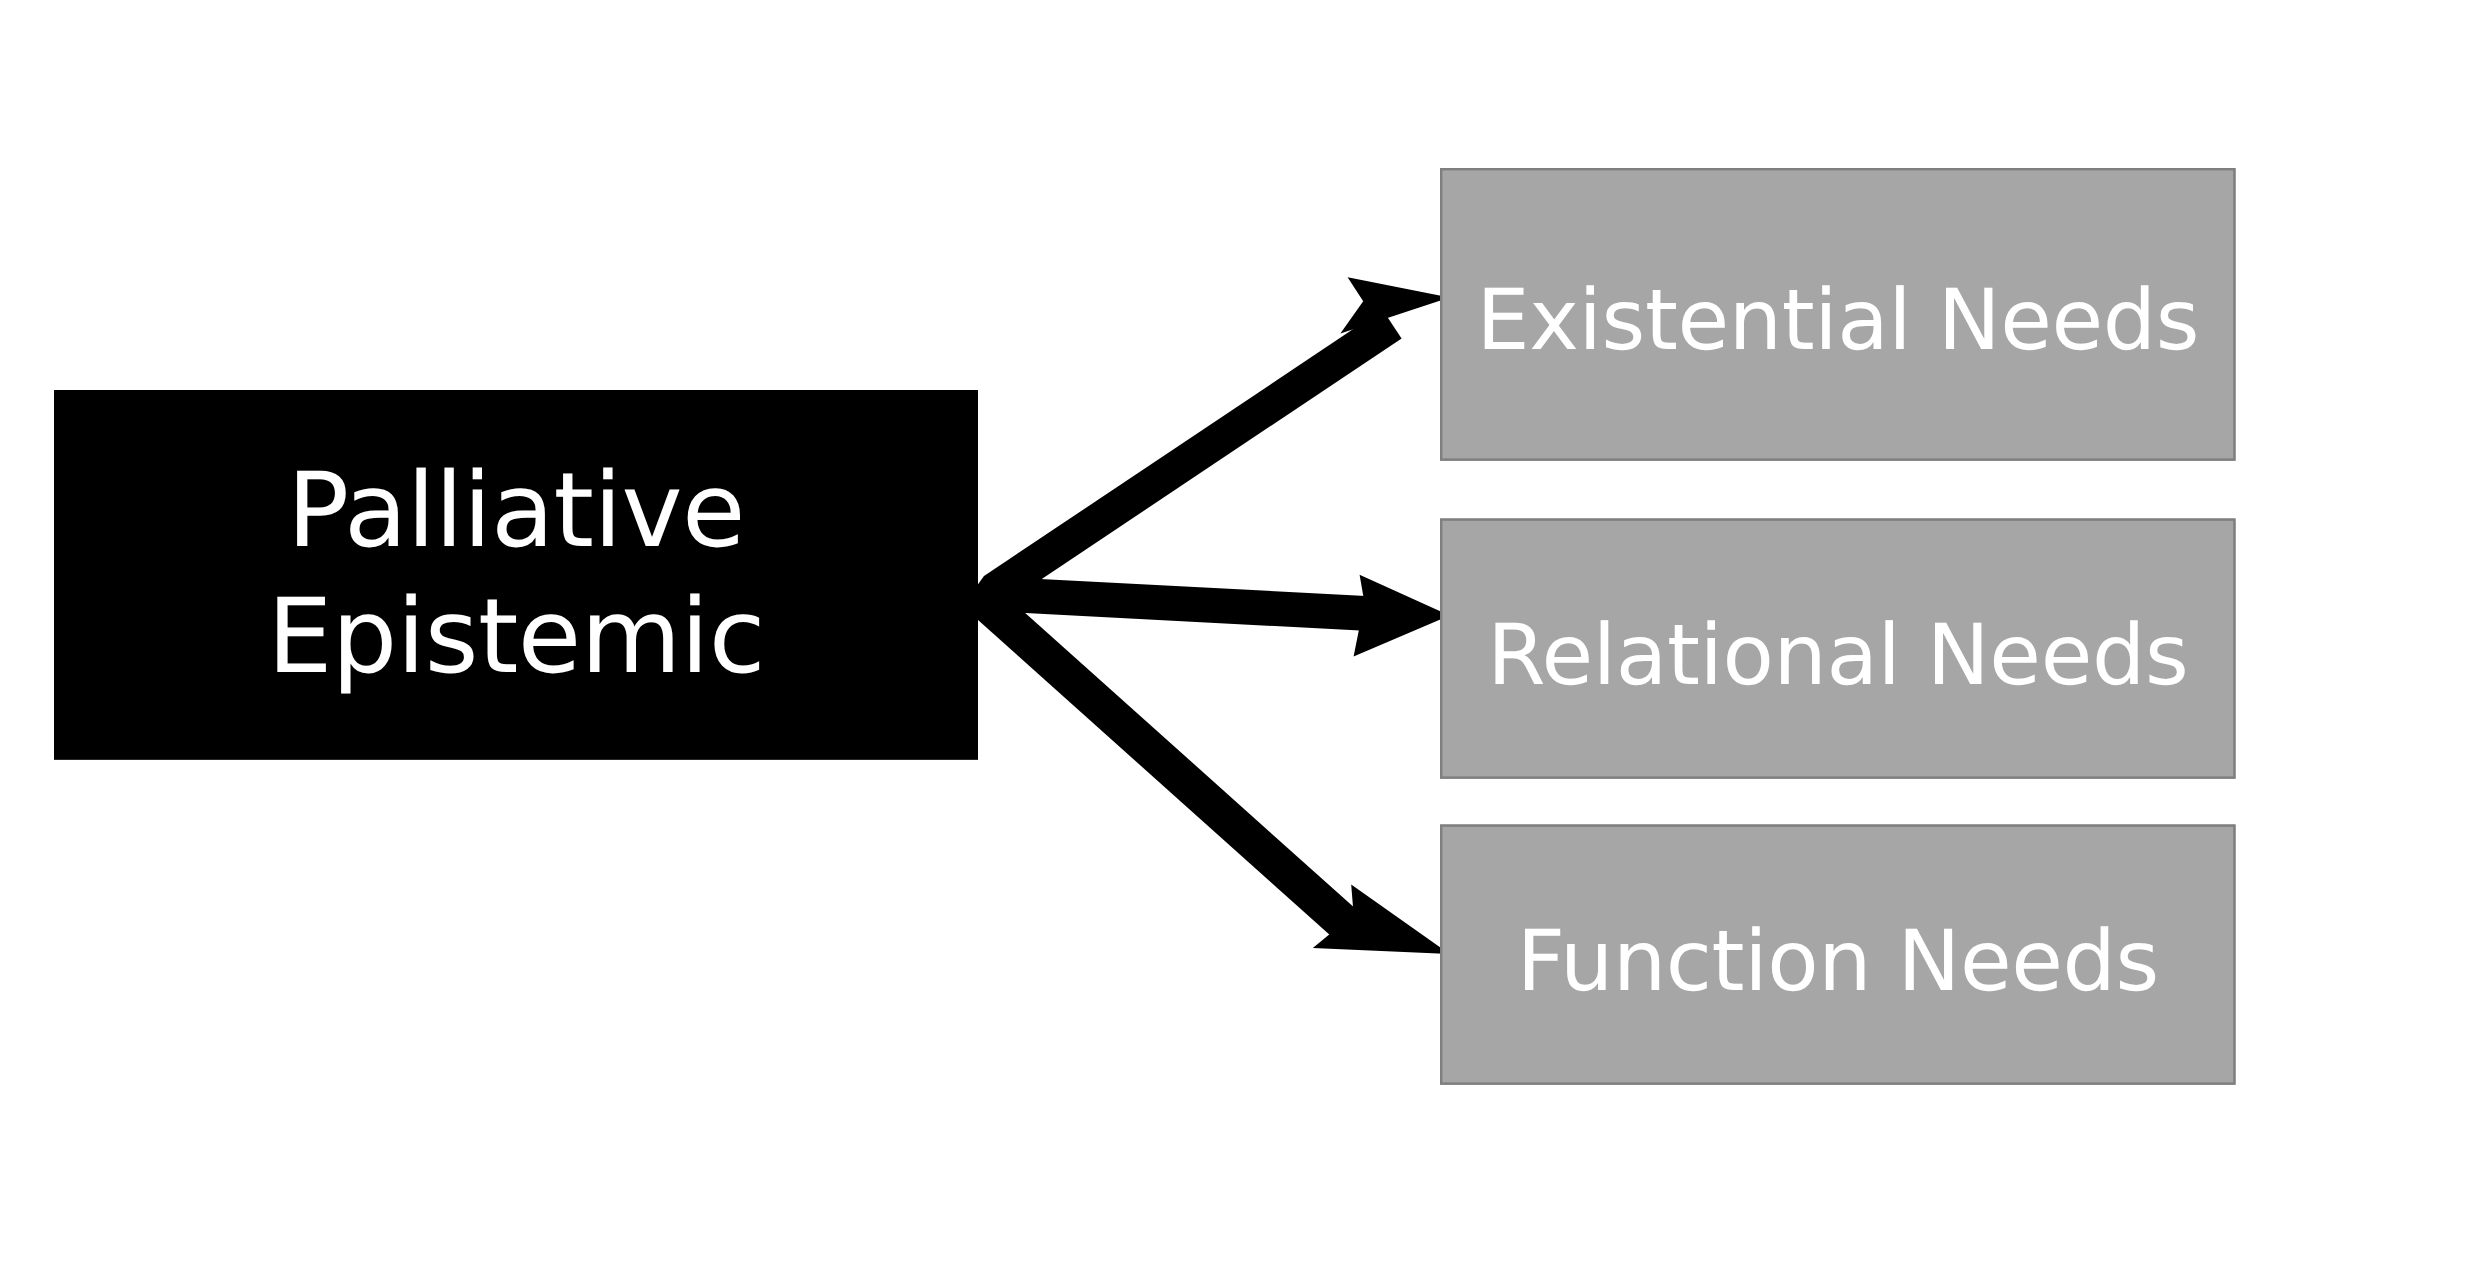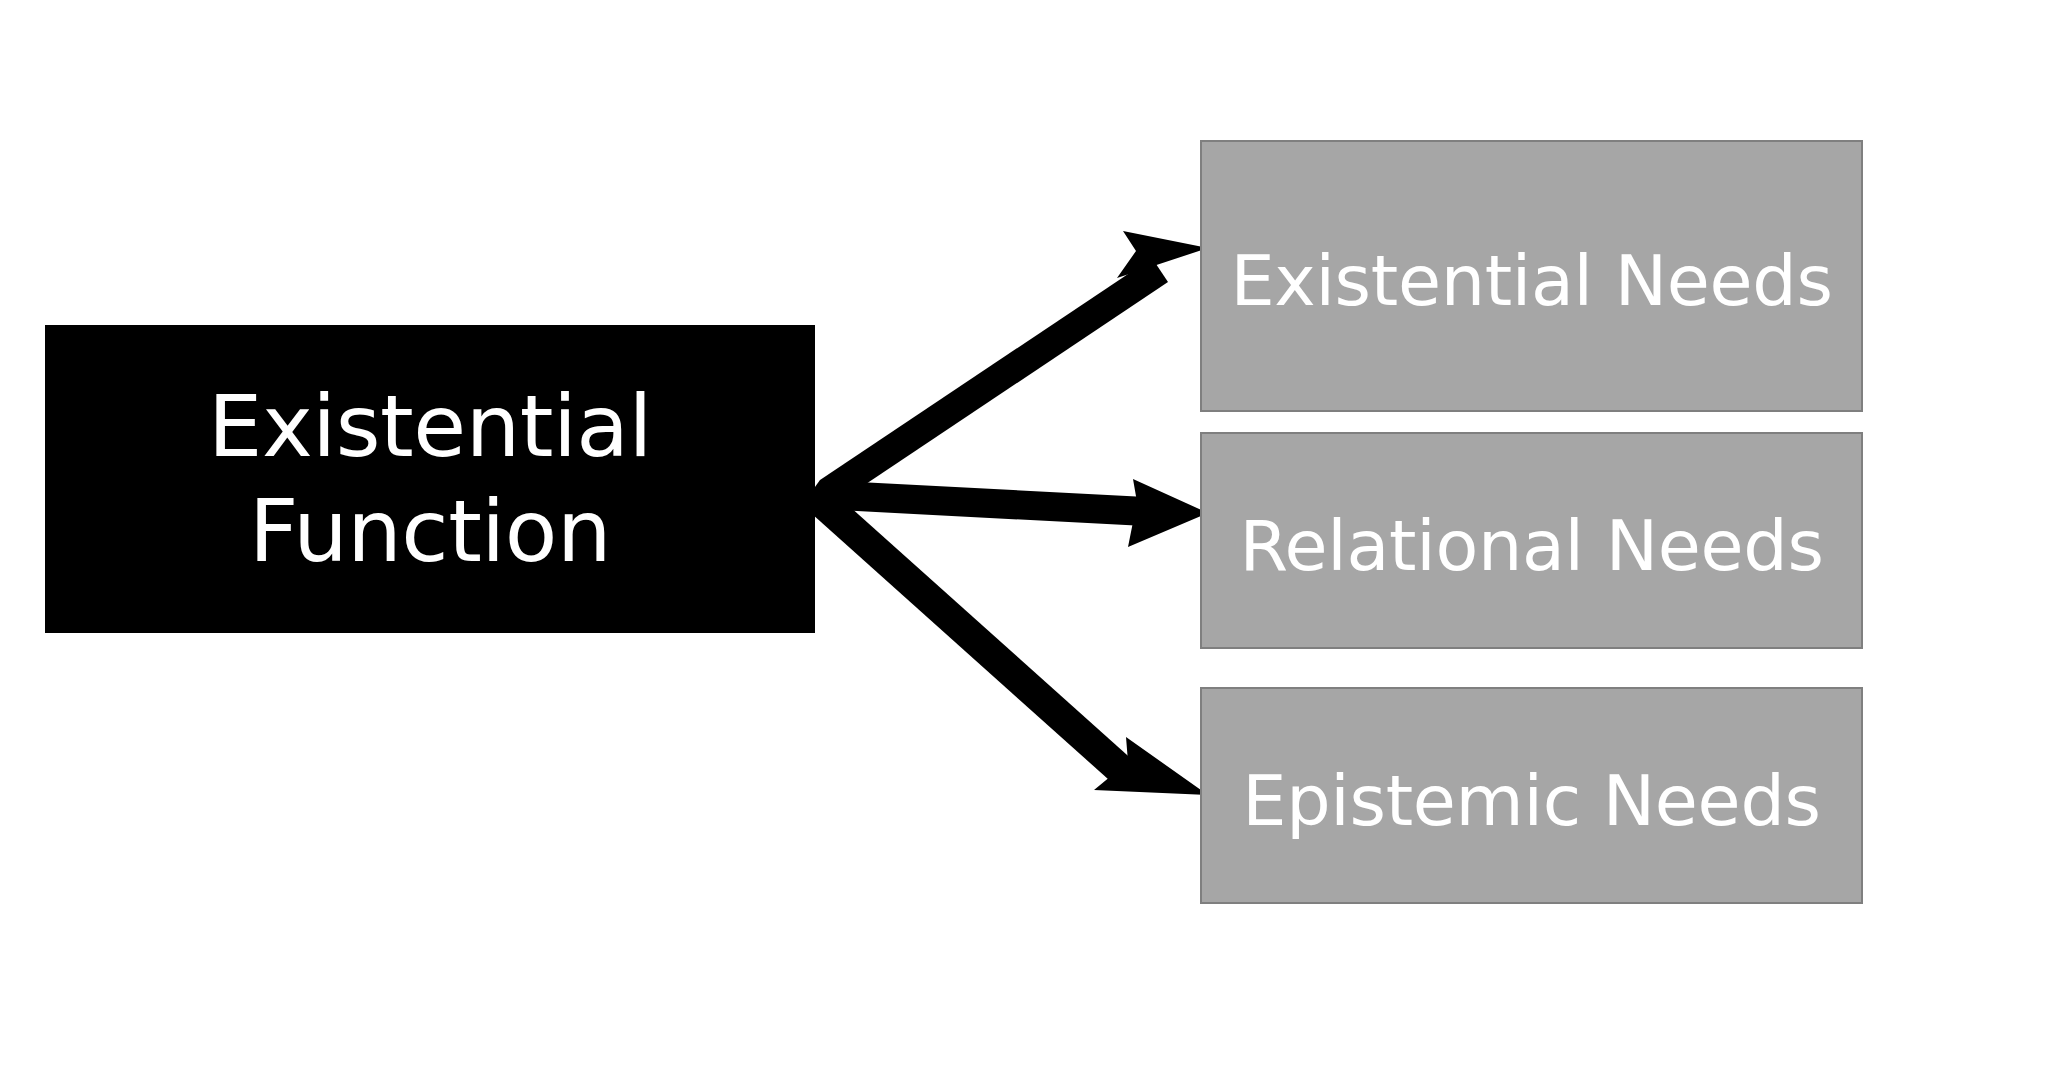--- a/index.html
+++ b/index.html
@@ -48,21 +48,21 @@
     background: #a6a6a6;
     border: 2px solid #7f7f7f;
   }
   .node-target .node-label {
     font-size: 70px;
     line-height: 1.2;
     letter-spacing: -0.3px;
     font-weight: 400;
     padding-top: 10px;
   }
-  .node-target-1 { top: 140px; height: 272px; }
+  .node-target-1 { top: 140px; height: 244px; }
   .node-target-2 { top: 432px; height: 217px; }
   .node-target-3 { top: 687px; height: 217px; }
 
   #connector-layer {
     position: absolute;
     left: 0;
     top: 0;
     width: 2068px;
     height: 1068px;
     pointer-events: none;
@@ -85,28 +85,28 @@
       <path d="M 1208 513 L 1133 479 L 1137 502 L 1128 547 Z" fill="#000000"></path>
     </g>
 
     <g>
       <path d="M 820 480 L 1136 763 L 1118 788 L 802 505 Z" fill="#000000"></path>
       <path d="M 1208 795 L 1126 737 L 1128 762 L 1094 790 Z" fill="#000000"></path>
     </g>
   </svg>
 
   <div class="node node-source">
-    <span class="node-label">Existential Function</span>
+    <span class="node-label">Palliative Epistemic</span>
   </div>
 
   <div class="node node-target node-target-1">
     <span class="node-label">Existential Needs</span>
   </div>
 
   <div class="node node-target node-target-2">
     <span class="node-label">Relational Needs</span>
   </div>
 
   <div class="node node-target node-target-3">
-    <span class="node-label">Epistemic Needs</span>
+    <span class="node-label">Function Needs</span>
   </div>
 
 </div>
 
 </body></html>

